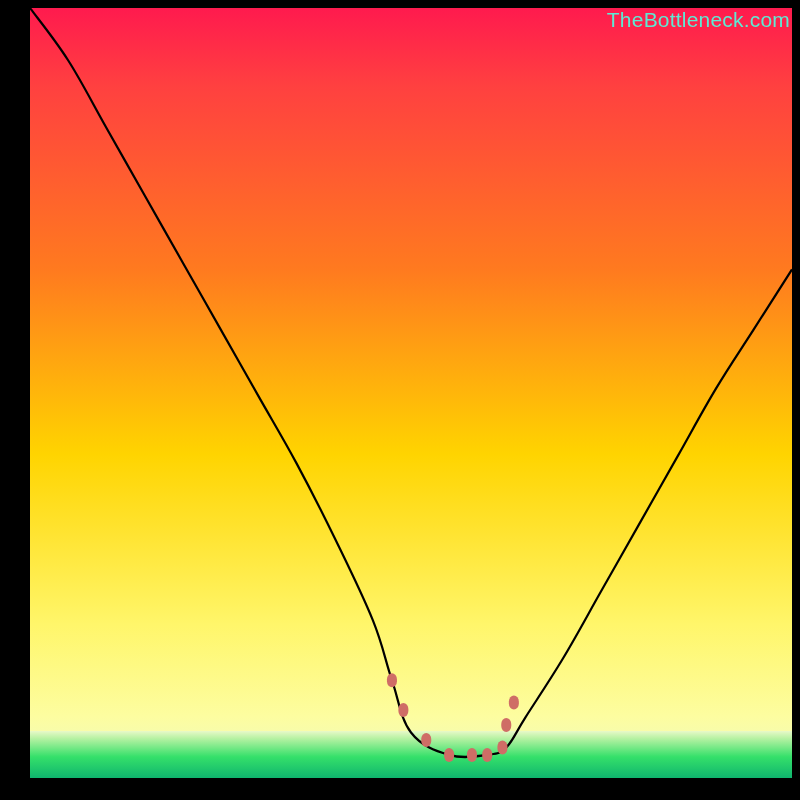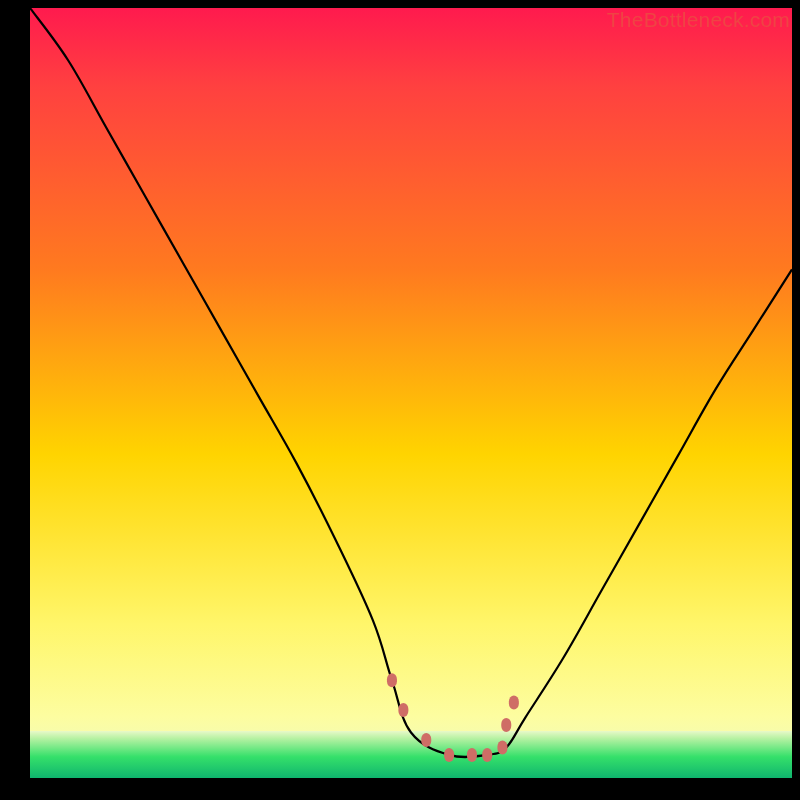--- a/index.html
+++ b/index.html
@@ -29,21 +29,21 @@
     left: 0; top: 0; right: 0; bottom: 0;
   }
   .green-band {
     position: absolute;
     left: 0; right: 0;
   }
   .watermark {
     position: absolute;
     top: 8px;
     right: 10px;
-    color: #ef4444;
+    color: #5eead4;
     font-size: 21px;
     letter-spacing: 0.2px;
     pointer-events: none;
   }
   svg.curve {
     position: absolute;
     left: 0; top: 0;
     width: 100%; height: 100%;
   }
 </style>

